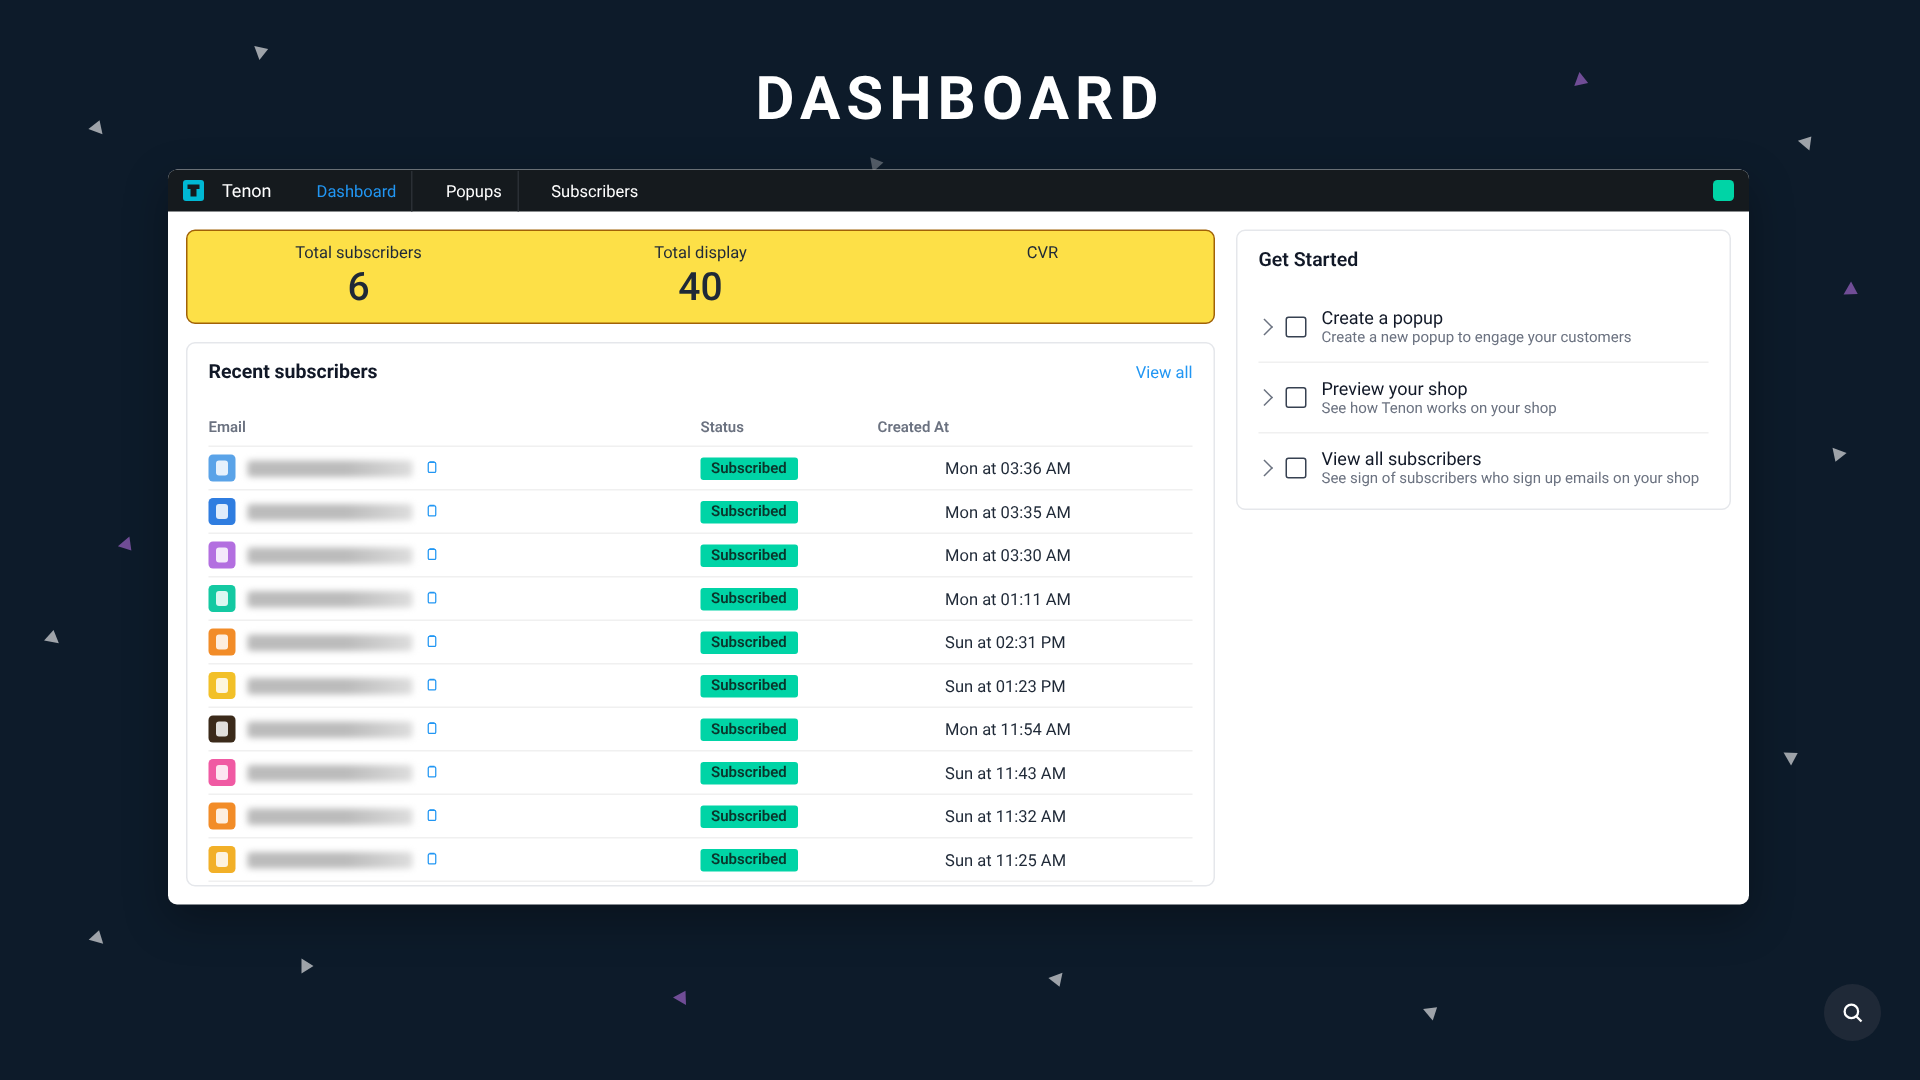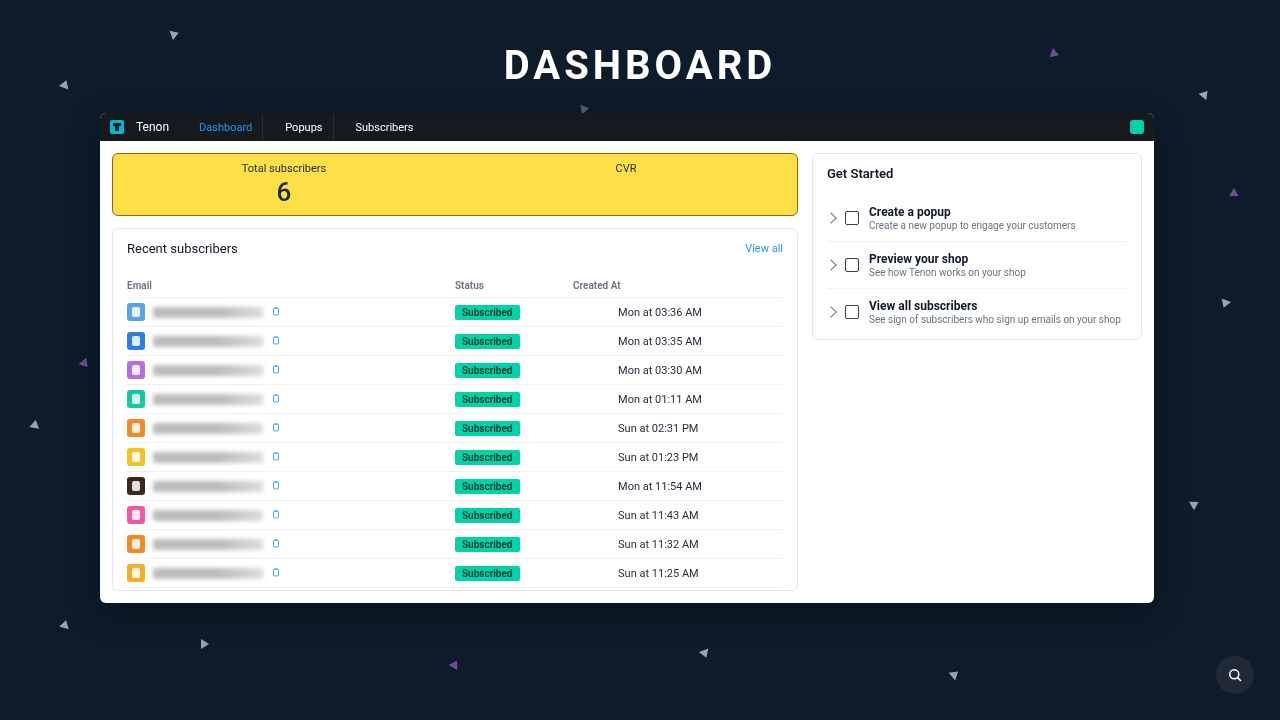--- a/index.html
+++ b/index.html
@@ -1,39 +1,39 @@
 <!DOCTYPE html>
 <html><head>
 <meta charset="utf-8">
 <style>
 * { margin: 0; padding: 0; box-sizing: border-box; font-family: -apple-system, BlinkMacSystemFont, "Segoe UI", Roboto, sans-serif; }
 body { width: 1280px; height: 720px; background: #0d1b2a; position: relative; overflow: hidden; }
 .confetti { position: absolute; inset: 0; pointer-events: none; }
 .confetti span { position: absolute; width: 0; height: 0; }
 .title { position: absolute; top: 42px; left: 50%; transform: translateX(-50%); color: #fff; font-size: 40px; font-weight: 700; letter-spacing: 4px; }
-.app { position: absolute; top: 113px; left: 100px; width: 1054px; height: 490px; background: #fff; border-radius: 6px; overflow: hidden; box-shadow: 0 10px 30px rgba(0,0,0,.3); }
+.app { position: absolute; top: 113px; left: 112px; width: 1054px; height: 490px; background: #fff; border-radius: 6px; overflow: hidden; box-shadow: 0 10px 30px rgba(0,0,0,.3); }
 .navbar { height: 28px; background: #151a1e; display: flex; align-items: center; padding: 0 10px; gap: 12px; }
 .logo { width: 14px; height: 14px; background: #00b8d4; border-radius: 2px; position: relative; }
 .logo::before { content:""; position:absolute; left:3px; top:3px; width:8px; height:3px; background:#151a1e; }
 .logo::after { content:""; position:absolute; left:5px; top:6px; width:4px; height:5px; background:#151a1e; }
 .brand { color: #fff; font-size: 12px; margin-right: 8px; }
 .navlink { color: #fff; font-size: 11px; padding: 7px 10px; border-right: 1px solid #2a2f35; text-decoration: none; }
 .navlink.active { color: #2196f3; }
 .navlink:last-of-type { border-right: none; }
 .nav-spacer { flex: 1; }
 .nav-square { width: 14px; height: 14px; background: #00d4a6; border-radius: 3px; }
 .content { display: flex; gap: 14px; padding: 12px; height: calc(100% - 28px); }
 .left { flex: 1; display: flex; flex-direction: column; gap: 12px; }
 .stats-card { background: #fde047; border: 1px solid #a16207; border-radius: 6px; display: flex; padding: 8px 0; }
 .stat { flex: 1; text-align: center; }
 .stat-label { font-size: 11px; color: #1f2937; margin-bottom: 2px; }
 .stat-value { font-size: 26px; color: #1f2937; font-weight: 500; }
 .sub-card { background: #fff; border: 1px solid #e5e7eb; border-radius: 6px; padding: 12px 14px; flex: 1; overflow: hidden; }
 .sub-head { display: flex; justify-content: space-between; align-items: center; margin-bottom: 18px; }
-.sub-title { font-size: 13px; font-weight: 400; color: #111827; }
+.sub-title { font-size: 13px; font-weight: 700; color: #111827; }
 .viewall { font-size: 11px; color: #2196f3; cursor: pointer; }
 .table-head { display: flex; font-size: 10px; color: #6b7280; font-weight: 600; padding: 6px 0; border-bottom: 1px solid #f0f0f0; }
 .table-head .col-email { width: 50%; }
 .table-head .col-status { width: 18%; }
 .table-head .col-created { width: 32%; }
 .row { display: flex; align-items: center; padding: 5px 0; border-bottom: 1px solid #f0f0f0; font-size: 11px; }
 .row .col-email { width: 50%; display: flex; align-items: center; gap: 8px; }
 .row .col-status { width: 18%; }
 .row .col-created { width: 32%; color: #1f2937; padding-left: 45px; }
 .avatar { width: 18px; height: 18px; border-radius: 3px; display: flex; align-items: center; justify-content: center; }
@@ -42,21 +42,21 @@
 .copy-ic { width: 10px; height: 12px; }
 .badge { display: inline-block; background: #00d4a6; color: #0a352b; font-size: 10px; padding: 2px 7px; border-radius: 2px; font-weight: 600; }
 .right { width: 330px; }
 .gs-card { background: #fff; border: 1px solid #e5e7eb; border-radius: 6px; padding: 12px 14px 4px; }
 .gs-title { font-size: 13px; font-weight: 600; color: #111827; margin-bottom: 14px; }
 .gs-item { display: flex; align-items: center; gap: 10px; padding: 10px 0; border-bottom: 1px solid #f0f0f0; cursor: pointer; }
 .gs-item:last-child { border-bottom: none; }
 .chev { width: 8px; height: 8px; border-right: 1.5px solid #6b7280; border-bottom: 1.5px solid #6b7280; transform: rotate(-45deg); flex-shrink: 0; }
 .gs-ic { width: 14px; height: 14px; border: 1.2px solid #374151; border-radius: 2px; flex-shrink: 0; }
 .gs-text { flex: 1; }
-.gs-text .t1 { font-size: 12px; font-weight: 700; color: #111827; }
+.gs-text .t1 { font-size: 12px; font-weight: 400; color: #111827; }
 .gs-text .t2 { font-size: 10px; color: #6b7280; margin-top: 1px; }
 .help-btn { position: absolute; right: 26px; bottom: 26px; width: 38px; height: 38px; border-radius: 50%; background: #1f2937; display: flex; align-items: center; justify-content: center; cursor: pointer; }
 .help-btn svg { width: 18px; height: 18px; }
 .tri { border-left: 5px solid transparent; border-right: 5px solid transparent; border-bottom: 8px solid #fff; opacity: .6; }
 </style>
 </head>
 <body>
 
 <div class="confetti">
   <span class="tri" style="left:60px;top:80px;transform:rotate(20deg)"></span>
@@ -90,20 +90,24 @@
   </div>
 
   <div class="content">
     <div class="left">
       <div class="stats-card">
         <div class="stat">
           <div class="stat-label">Total subscribers</div>
           <div class="stat-value">6</div>
         </div>
         <div class="stat">
+          <div class="stat-label">Total display</div>
+          <div class="stat-value">40</div>
+        </div>
+        <div class="stat">
           <div class="stat-label">CVR</div>
         </div>
       </div>
 
       <div class="sub-card">
         <div class="sub-head">
           <div class="sub-title">Recent subscribers</div>
           <div class="viewall">View all</div>
         </div>
         <div class="table-head">

